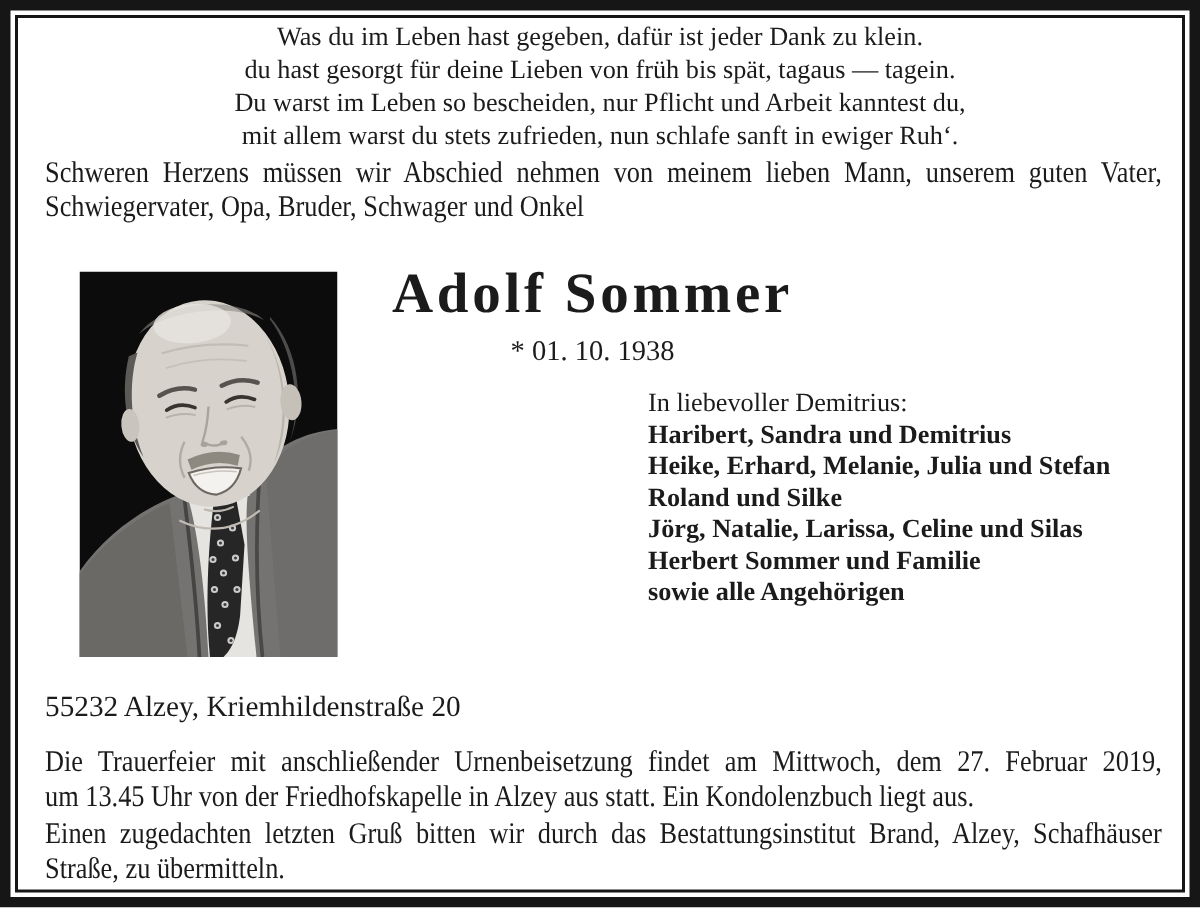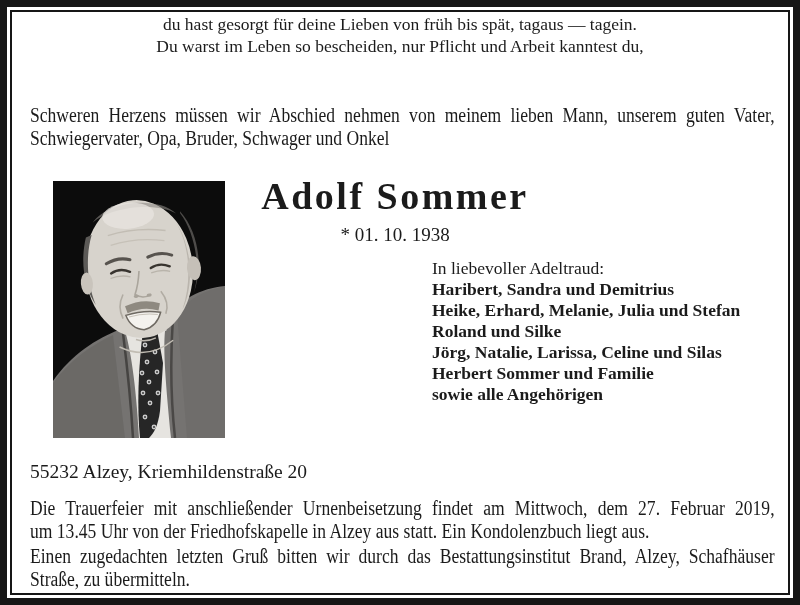--- a/index.html
+++ b/index.html
@@ -34,22 +34,24 @@
 
   .address{position:absolute;left:30px;top:461px;font-size:19.5px;}
 </style>
 </head>
 <body>
 
 <div class="frame-outer"></div>
 <div class="frame-inner"></div>
 
 <div class="poem">
+  <div>Was du im Leben hast gegeben, dafür ist jeder Dank zu klein.</div>
   <div>du hast gesorgt für deine Lieben von früh bis spät, tagaus — tagein.</div>
   <div>Du warst im Leben so bescheiden, nur Pflicht und Arbeit kanntest du,</div>
+  <div>mit allem warst du stets zufrieden, nun schlafe sanft in ewiger Ruh‘.</div>
 </div>
 
 <div class="intro condensed">
   <div class="jline">Schweren Herzens müssen wir Abschied nehmen von meinem lieben Mann, unserem guten Vater,</div>
   <div class="lline">Schwiegervater, Opa, Bruder, Schwager und Onkel</div>
 </div>
 
 <div class="photo">
   <svg width="172" height="257" viewBox="0 0 172 257" xmlns="http://www.w3.org/2000/svg">
     <defs>
@@ -148,21 +150,21 @@
   </svg>
 </div>
 
 <div class="name">Adolf Sommer</div>
 
 <div class="dates">
   <span>* 01. 10. 1938</span>
 </div>
 
 <div class="memorial">
-  <div>In liebevoller Adeltraud:</div>
+  <div>In liebevoller Demitrius:</div>
   <div class="bold">Haribert, Sandra und Demitrius</div>
   <div class="bold">Heike, Erhard, Melanie, Julia und Stefan</div>
   <div class="bold">Roland und Silke</div>
   <div class="bold">Jörg, Natalie, Larissa, Celine und Silas</div>
   <div class="bold">Herbert Sommer und Familie</div>
   <div class="bold">sowie alle Angehörigen</div>
 </div>
 
 <div class="address">55232 Alzey, Kriemhildenstraße 20</div>
 

